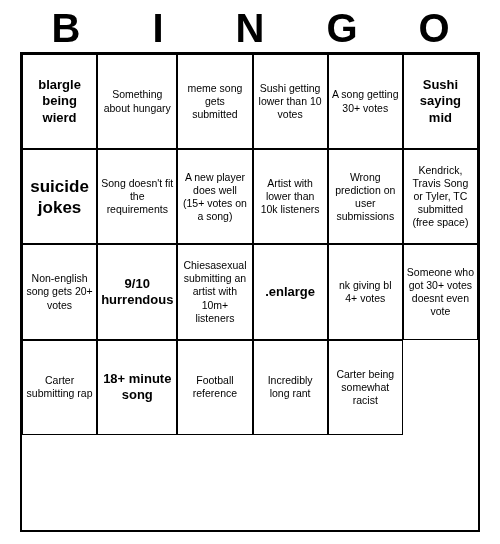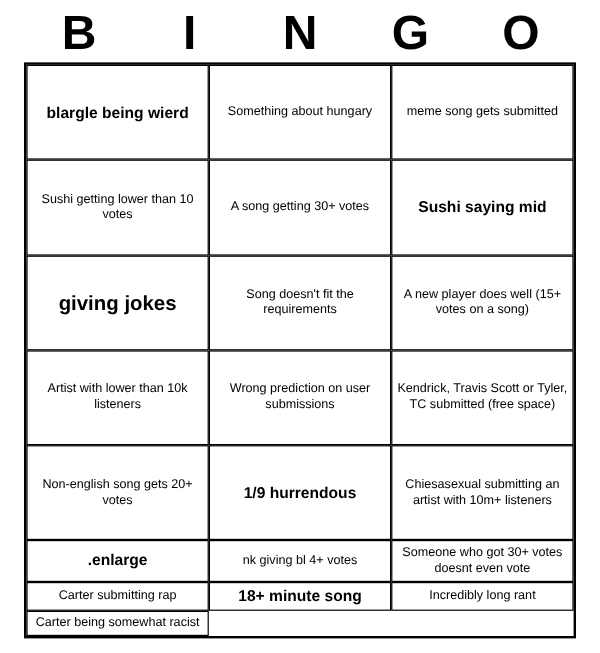--- a/index.html
+++ b/index.html
@@ -22,21 +22,21 @@
       font-size: 40px;
       font-weight: bold;
       width: 88px;
       text-align: center;
       line-height: 1;
     }
     .bingo-grid {
       border: 2px solid #000;
       width: 460px;
       display: grid;
-      grid-template-columns: repeat(3, 1fr);
+      grid-template-columns: repeat(6, 1fr);
       grid-template-rows: repeat(5, 1fr);
       height: 480px;
     }
     .bingo-cell {
       border: 1px solid #000;
       display: flex;
       align-items: center;
       justify-content: center;
       text-align: center;
       padding: 3px;
@@ -63,29 +63,30 @@
     <div class="bingo-header-letter">G</div>
     <div class="bingo-header-letter">O</div>
   </div>
 <div class="bingo-grid">
 <div class="bingo-cell medium-text">blargle being wierd</div>
     <div class="bingo-cell">Something about hungary</div>
     <div class="bingo-cell">meme song gets submitted</div>
     <div class="bingo-cell">Sushi getting lower than 10 votes</div>
     <div class="bingo-cell">A song getting 30+ votes</div>
     <div class="bingo-cell medium-text">Sushi saying mid</div>
-    <div class="bingo-cell large-text">giving jokes</div>
+    <div class="bingo-cell large-text">suicide jokes</div>
     <div class="bingo-cell">Song doesn't fit the requirements</div>
     <div class="bingo-cell">A new player does well (15+ votes on a song)</div>
     <div class="bingo-cell">Artist with lower than 10k listeners</div>
     <div class="bingo-cell">Wrong prediction on user submissions</div>
-    <div class="bingo-cell">Kendrick, Travis Scott or Tyler, TC submitted (free space)</div>
+    <div class="bingo-cell">Kendrick, Travis Song or Tyler, TC submitted (free space)</div>
     <div class="bingo-cell">Non-english song gets 20+ votes</div>
-    <div class="bingo-cell medium-text">1/9 hurrendous</div>
+    <div class="bingo-cell medium-text">9/10 hurrendous</div>
     <div class="bingo-cell">Chiesasexual submitting an artist with 10m+ listeners</div>
     <div class="bingo-cell medium-text">.enlarge</div>
     <div class="bingo-cell">nk giving bl 4+ votes</div>
     <div class="bingo-cell">Someone who got 30+ votes doesnt even vote</div>
     <div class="bingo-cell">Carter submitting rap</div>
     <div class="bingo-cell medium-text">18+ minute song</div>
+    <div class="bingo-cell">Football reference</div>
     <div class="bingo-cell">Incredibly long rant</div>
     <div class="bingo-cell">Carter being somewhat racist</div>
   </div>
 
 </body></html>

